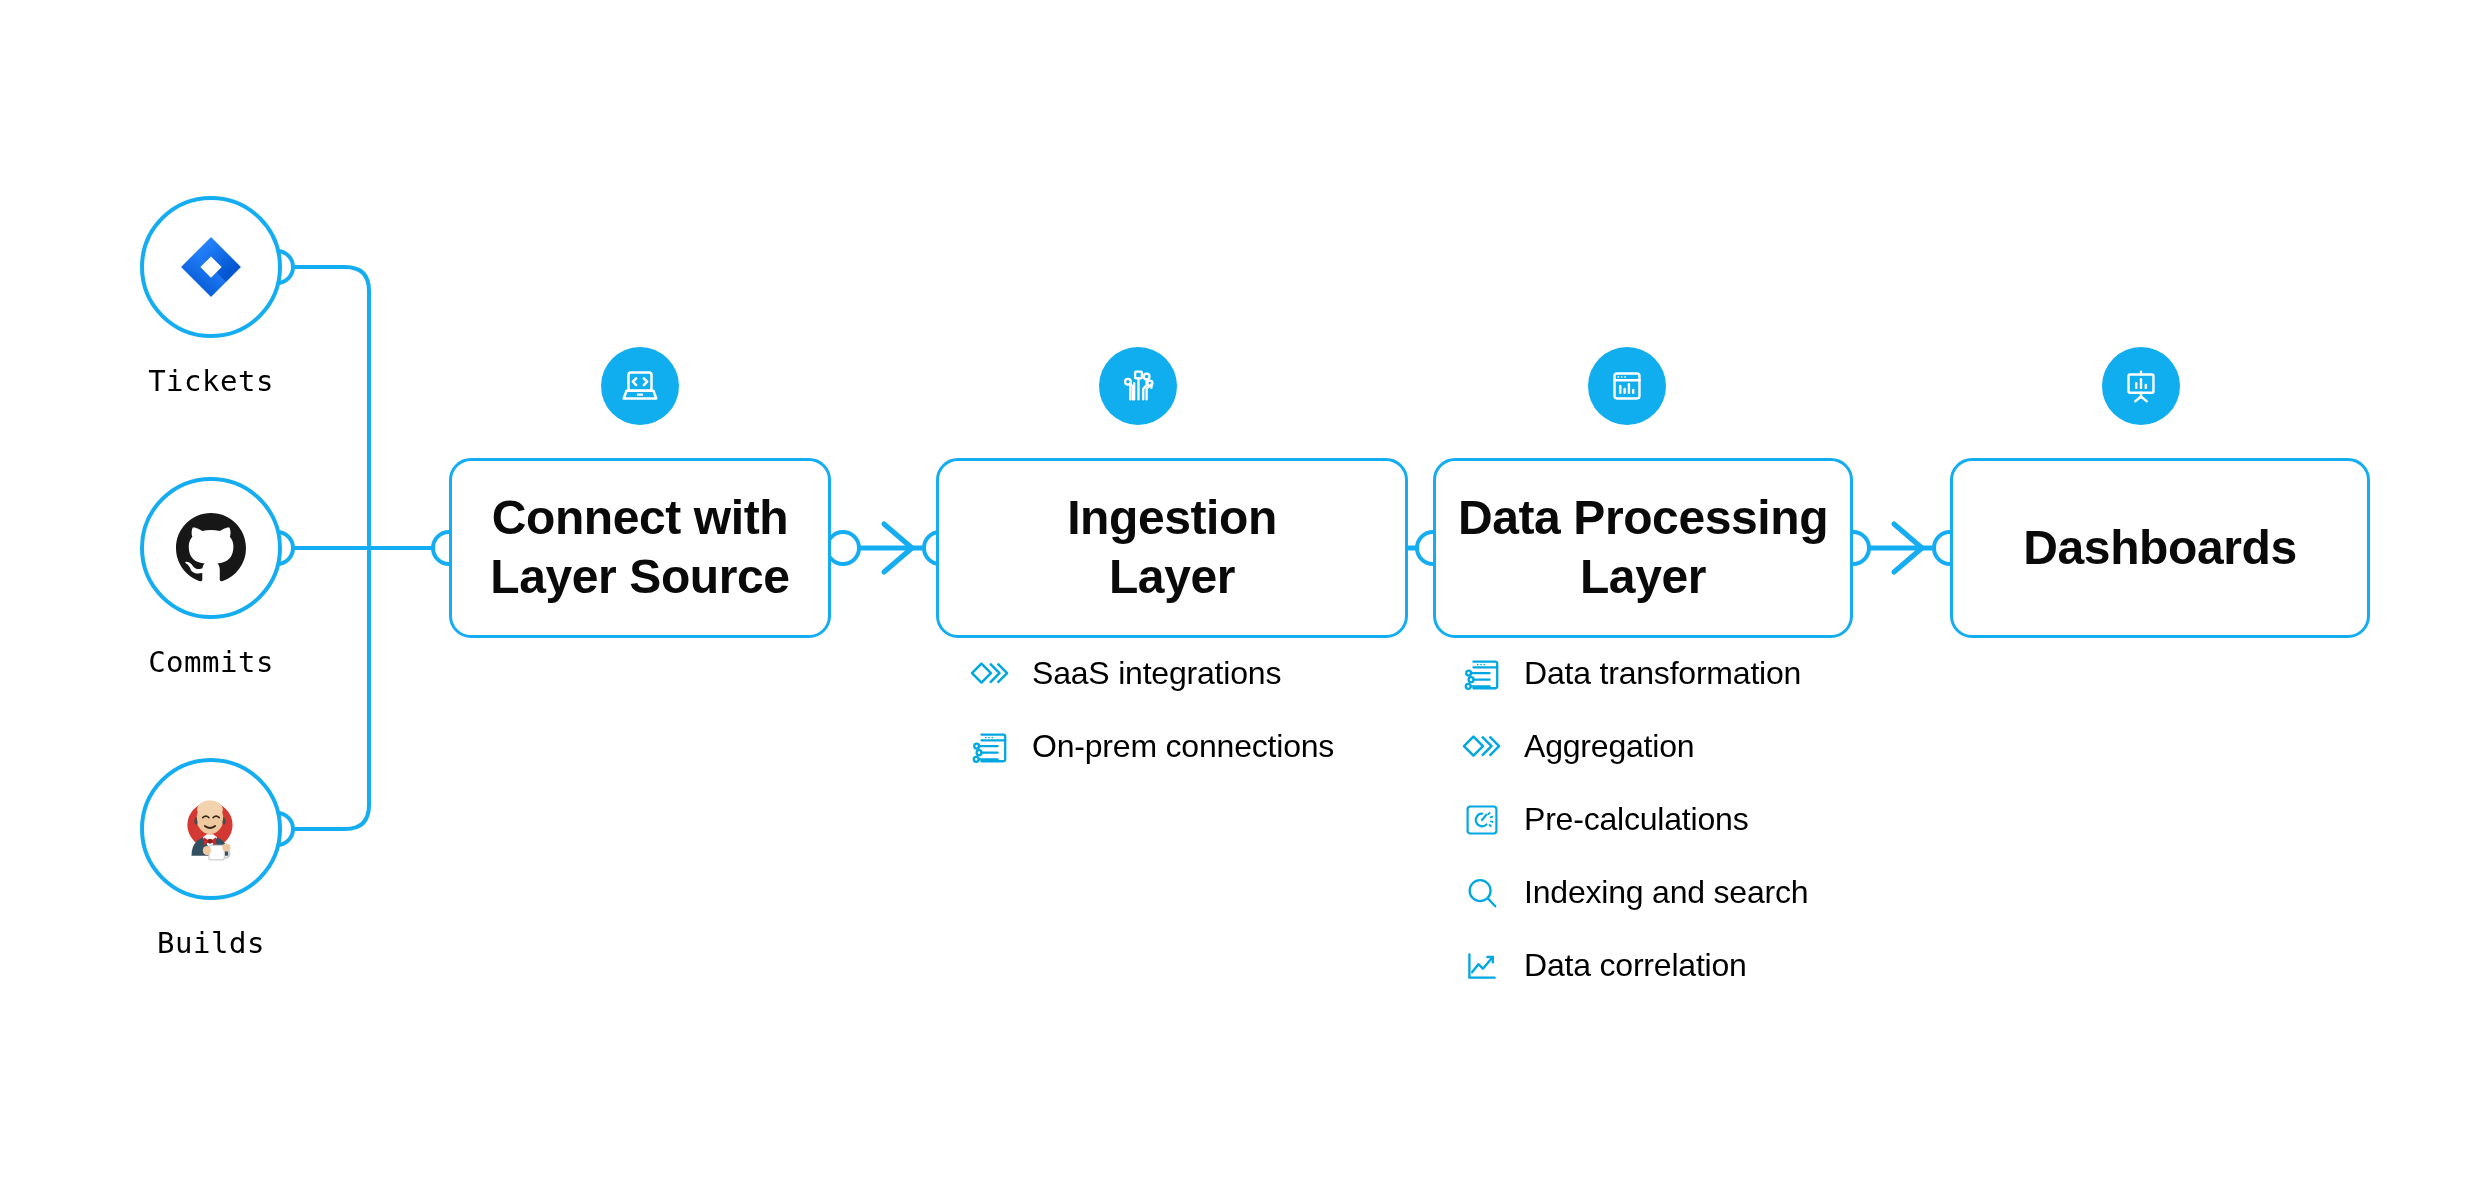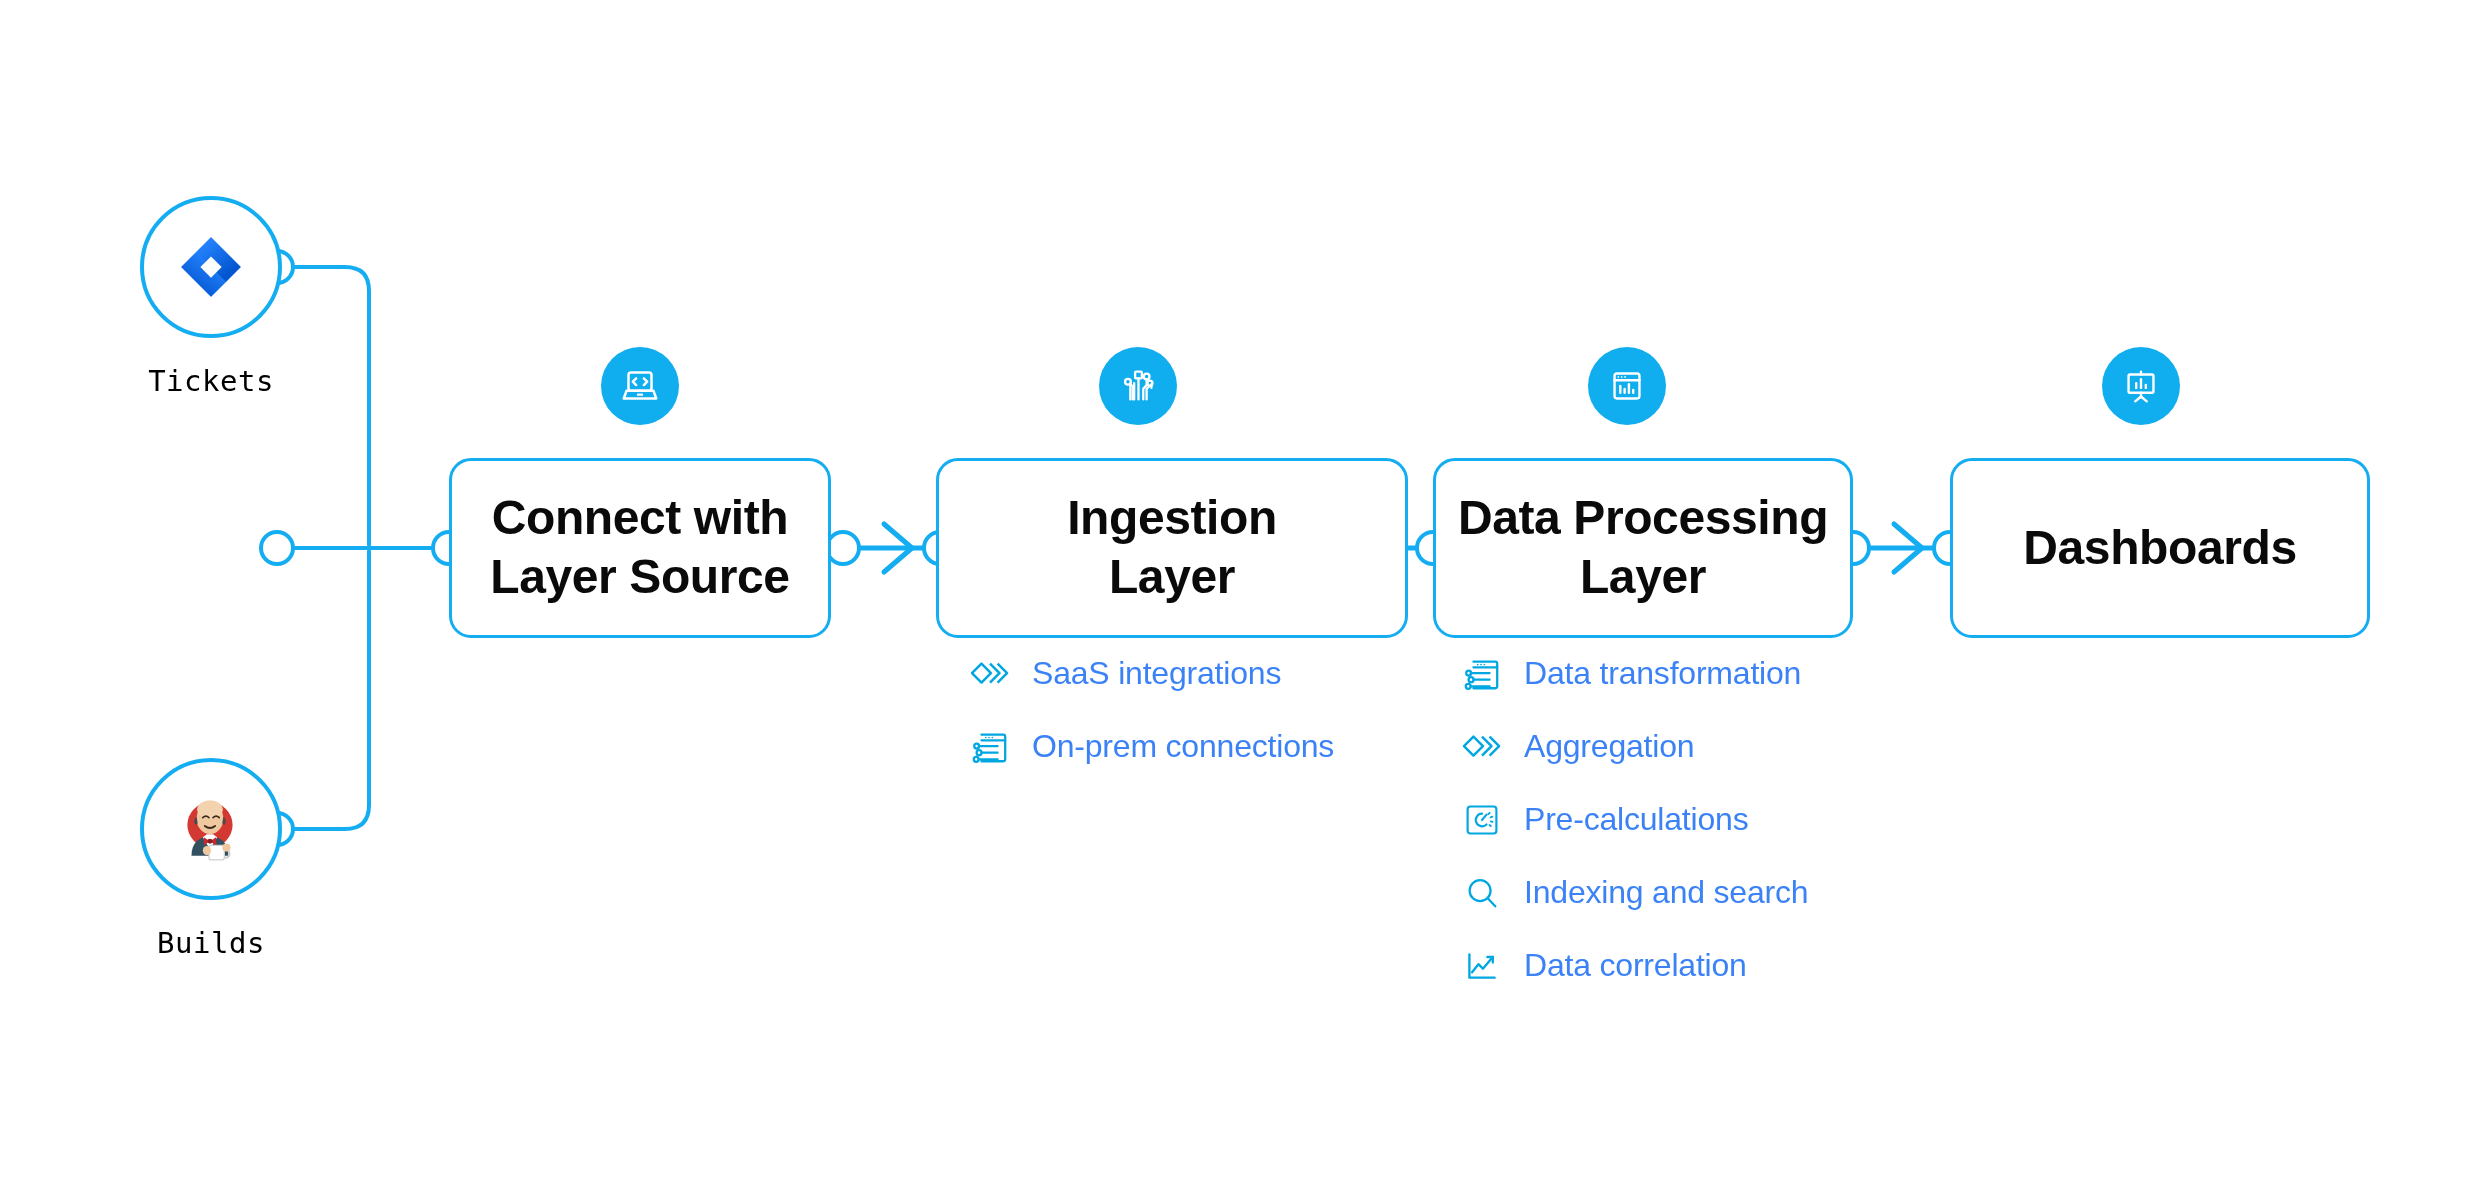--- a/index.html
+++ b/index.html
@@ -124,21 +124,21 @@
     margin-right: 22px;
     flex: 0 0 40px;
     display: flex;
     align-items: center;
     justify-content: center;
   }
   .feature-icon svg { display: block; }
   .feature-label {
     font-family: "Liberation Sans", sans-serif;
     font-size: 32px;
-    color: #3b82f6;
+    color: #000000;
     letter-spacing: -0.2px;
   }
 </style>
 </head>
 <body>
 
 <div id="canvas">
 
   <svg class="wires" viewBox="0 0 2490 1182" width="2490" height="1182" xmlns="http://www.w3.org/2000/svg">
     <g fill="none" stroke="#15ADF2" stroke-width="4" stroke-linecap="round" stroke-linejoin="round">
@@ -197,20 +197,34 @@
         </defs>
         <path d="M32 4 L60 32 L32 60 L4 32 Z" fill="#2684FF"></path>
         <path d="M32 4 L60 32 L46 46 L18 18 Z" fill="url(#jg1)" opacity="0.92"></path>
         <path d="M32 60 L4 32 L18 18 L46 46 Z" fill="url(#jg2)" opacity="0.92"></path>
         <path d="M32 22 L42 32 L32 42 L22 32 Z" fill="#FFFFFF"></path>
       </svg>
     </div>
     <div class="source-label">Tickets</div>
   </div>
 
+  <div class="source-node" style="left:140px; top:477px;">
+    <div class="source-ring"></div>
+    <div class="source-logo">
+      <svg viewBox="0 0 16 16" width="70" height="70" xmlns="http://www.w3.org/2000/svg">
+        <path fill="#181717" d="M8 0C3.58 0 0 3.58 0 8c0 3.54 2.29 6.53 5.47 7.59.4.07.55-.17.55-.38
+        0-.19-.01-.82-.01-1.49-2.01.37-2.53-.49-2.69-.94-.09-.23-.48-.94-.82-1.13-.28-.15-.68-.52-.01-.53.63-.01
+        1.08.58 1.23.82.72 1.21 1.87.87 2.33.66.07-.52.28-.87.51-1.07-1.78-.2-3.64-.89-3.64-3.95
+        0-.87.31-1.59.82-2.15-.08-.2-.36-1.02.08-2.12 0 0 .67-.21 2.2.82.64-.18 1.32-.27 2-.27s1.36.09 2 .27c1.53-1.04
+        2.2-.82 2.2-.82.44 1.1.16 1.92.08 2.12.51.56.82 1.27.82 2.15 0 3.07-1.87 3.75-3.65 3.95.29.25.54.73.54 1.48
+        0 1.07-.01 1.93-.01 2.2 0 .21.15.46.55.38A8.01 8.01 0 0 0 16 8c0-4.42-3.58-8-8-8z"></path>
+      </svg>
+    </div>
+    <div class="source-label">Commits</div>
+  </div>
 
   <div class="source-node" style="left:140px; top:758px;">
     <div class="source-ring"></div>
     <div class="source-logo">
       <svg viewBox="0 0 64 72" width="66" height="74" xmlns="http://www.w3.org/2000/svg">
 
         <circle cx="31" cy="32" r="22" fill="#D33833"></circle>
 
         <path d="M13 62 C13 49 21 43 31 43 C41 43 49 49 49 62 Z" fill="#335061"></path>
         <path d="M24 44 L31 56 L38 44 L34 41 L28 41 Z" fill="#FFFFFF"></path>

